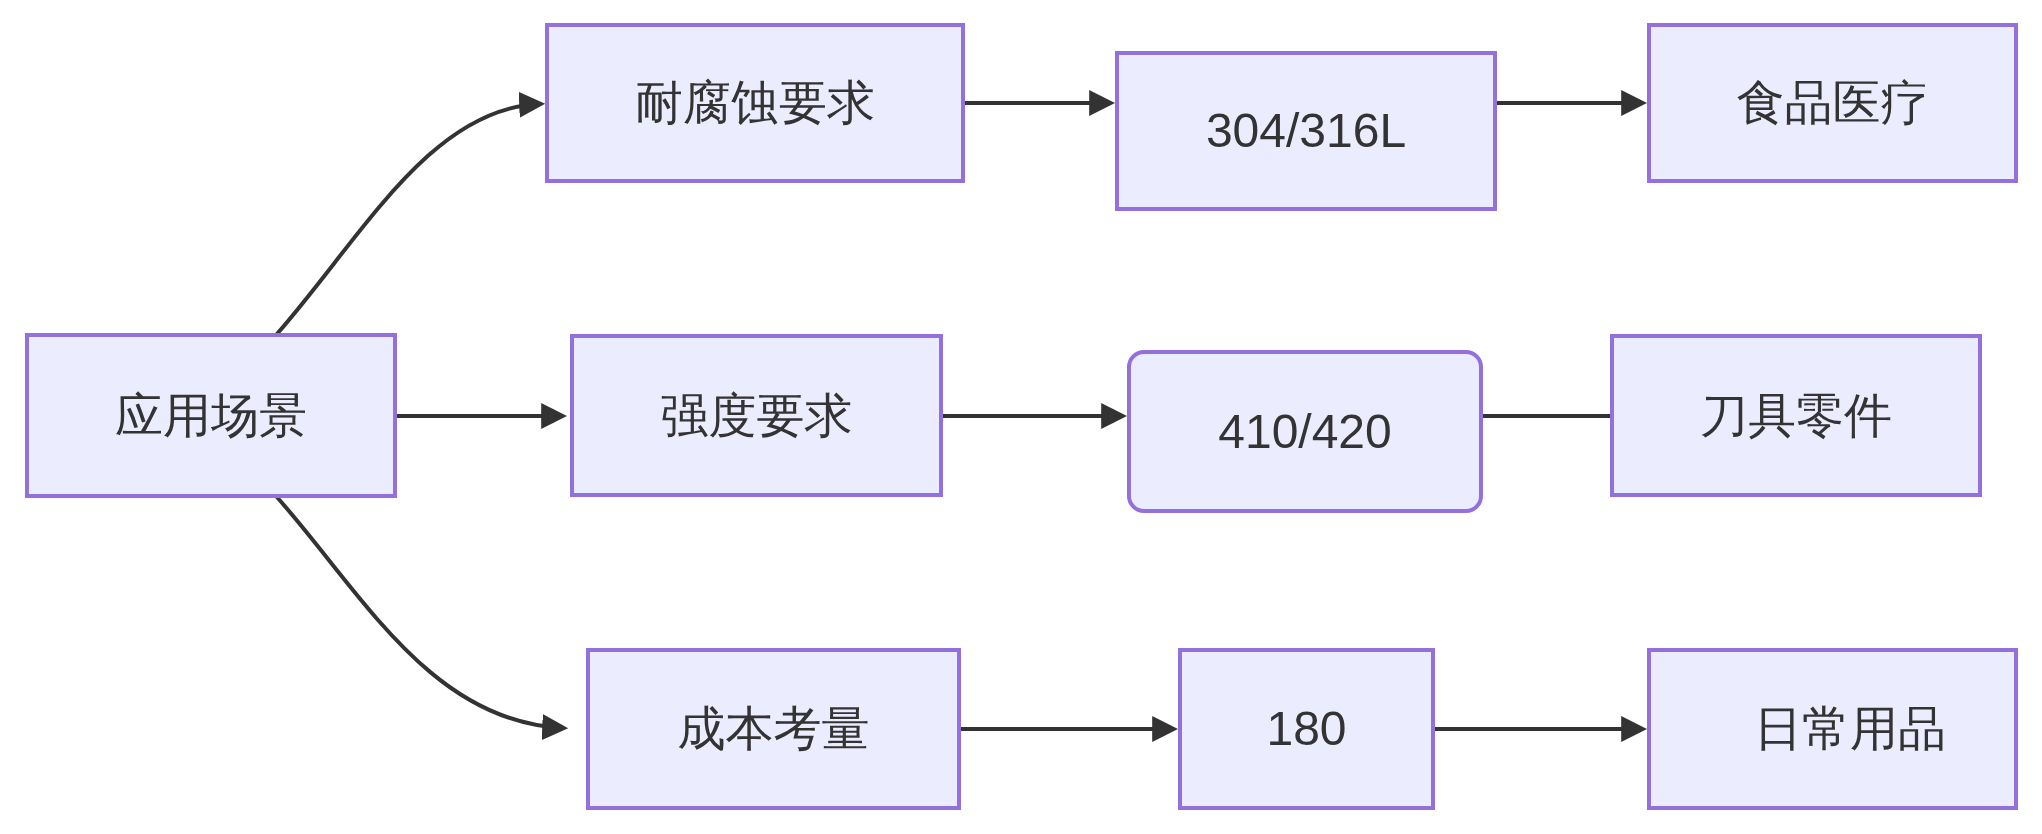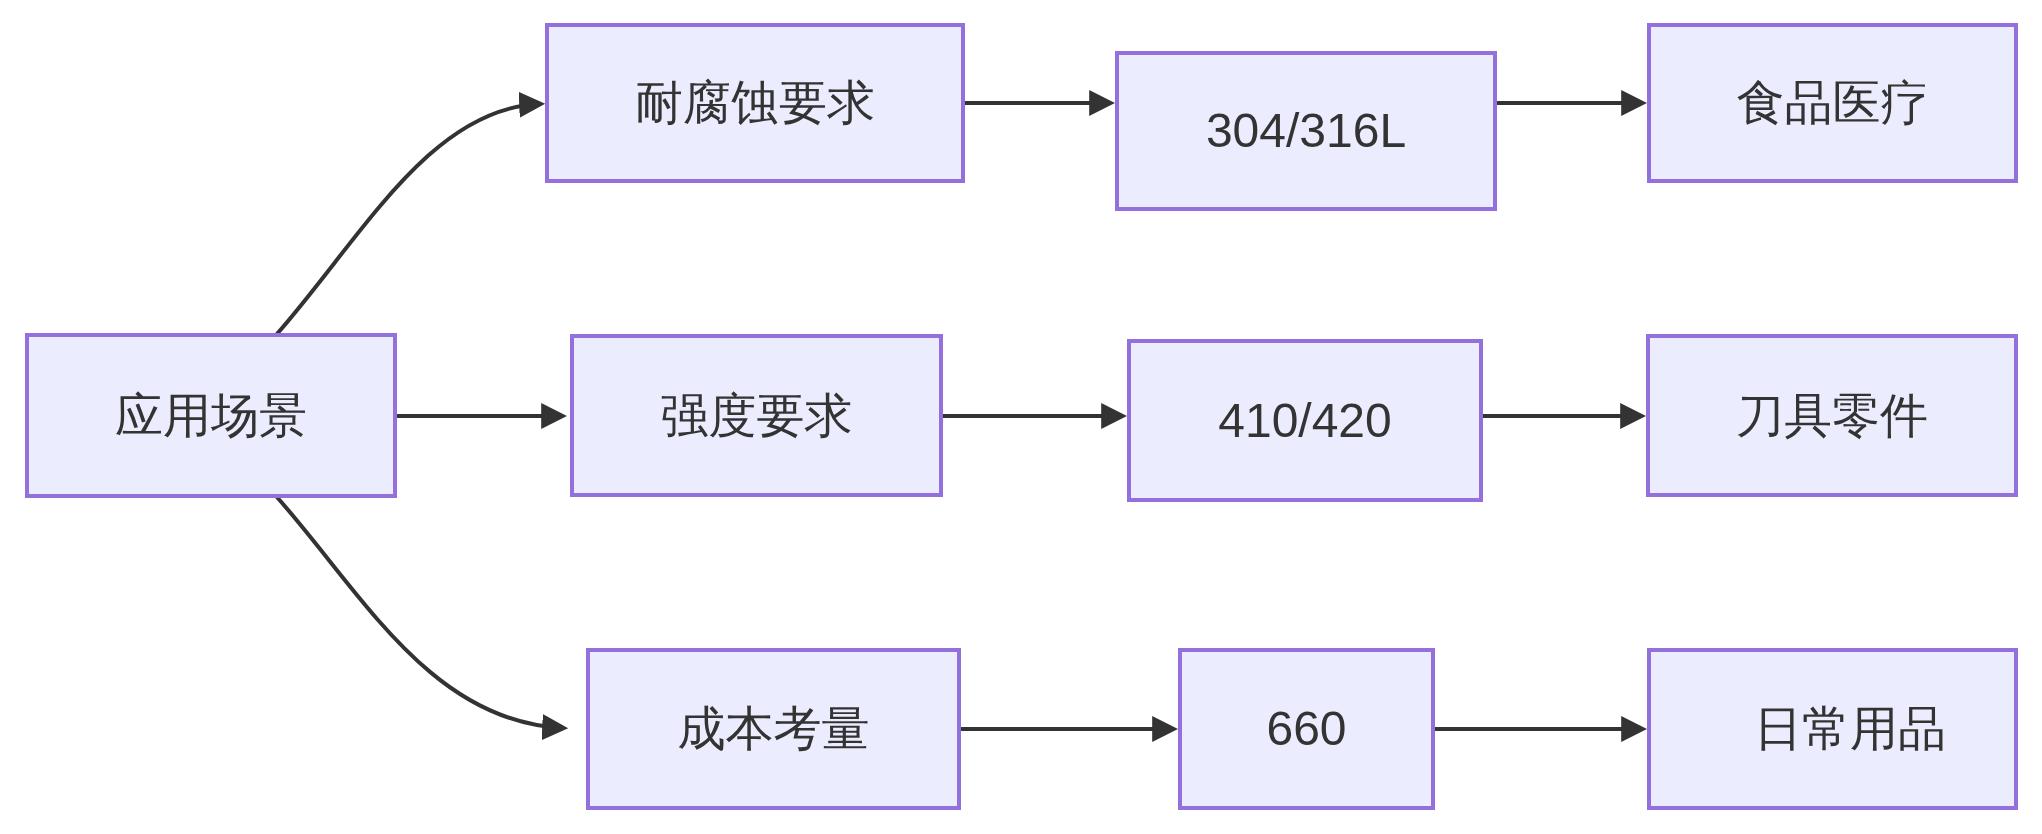--- a/index.html
+++ b/index.html
@@ -30,22 +30,22 @@
     color: #333333;
     white-space: nowrap;
     text-align: center;
   }
   
   #n-root      { left:   25px; top: 333px; width: 372px; height: 165px; }
   #n-b1-crit   { left:  545px; top:  23px; width: 420px; height: 160px; }
   #n-b1-grade  { left: 1115px; top:  23px; width: 382px; height: 160px; margin-top: 28px; }
   #n-b1-app    { left: 1647px; top:  23px; width: 371px; height: 160px; }
   #n-b2-crit   { left:  570px; top: 334px; width: 373px; height: 163px; }
-  #n-b2-grade  { left: 1127px; top: 339px; width: 356px; height: 163px; }
-  #n-b2-app    { left: 1646px; top: 334px; width: 372px; height: 163px; }
+  #n-b2-grade  { left: 1127px; top: 350px; width: 356px; height: 163px; border-radius: 17px; }
+  #n-b2-app    { left: 1610px; top: 334px; width: 372px; height: 163px; }
   #n-b3-crit   { left:  586px; top: 648px; width: 375px; height: 162px; }
   #n-b3-grade  { left: 1178px; top: 648px; width: 257px; height: 162px; }
   #n-b3-app    { left: 1647px; top: 648px; width: 371px; height: 162px; padding-left: 35px; }
 </style>
 </head>
 <body>
 
 <div class="canvas">
 
   <svg class="edges-layer" width="2042" height="834" viewBox="0 0 2042 834" xmlns="http://www.w3.org/2000/svg">
@@ -88,19 +88,19 @@
     <span>410/420</span>
   </div>
   <div class="node" id="n-b2-app">
     <span>刀具零件</span>
   </div>
 
   <div class="node" id="n-b3-crit">
     <span>成本考量</span>
   </div>
   <div class="node" id="n-b3-grade">
-    <span>660</span>
+    <span>180</span>
   </div>
   <div class="node" id="n-b3-app">
     <span>日常用品</span>
   </div>
 
 </div>
 
 </body></html>

